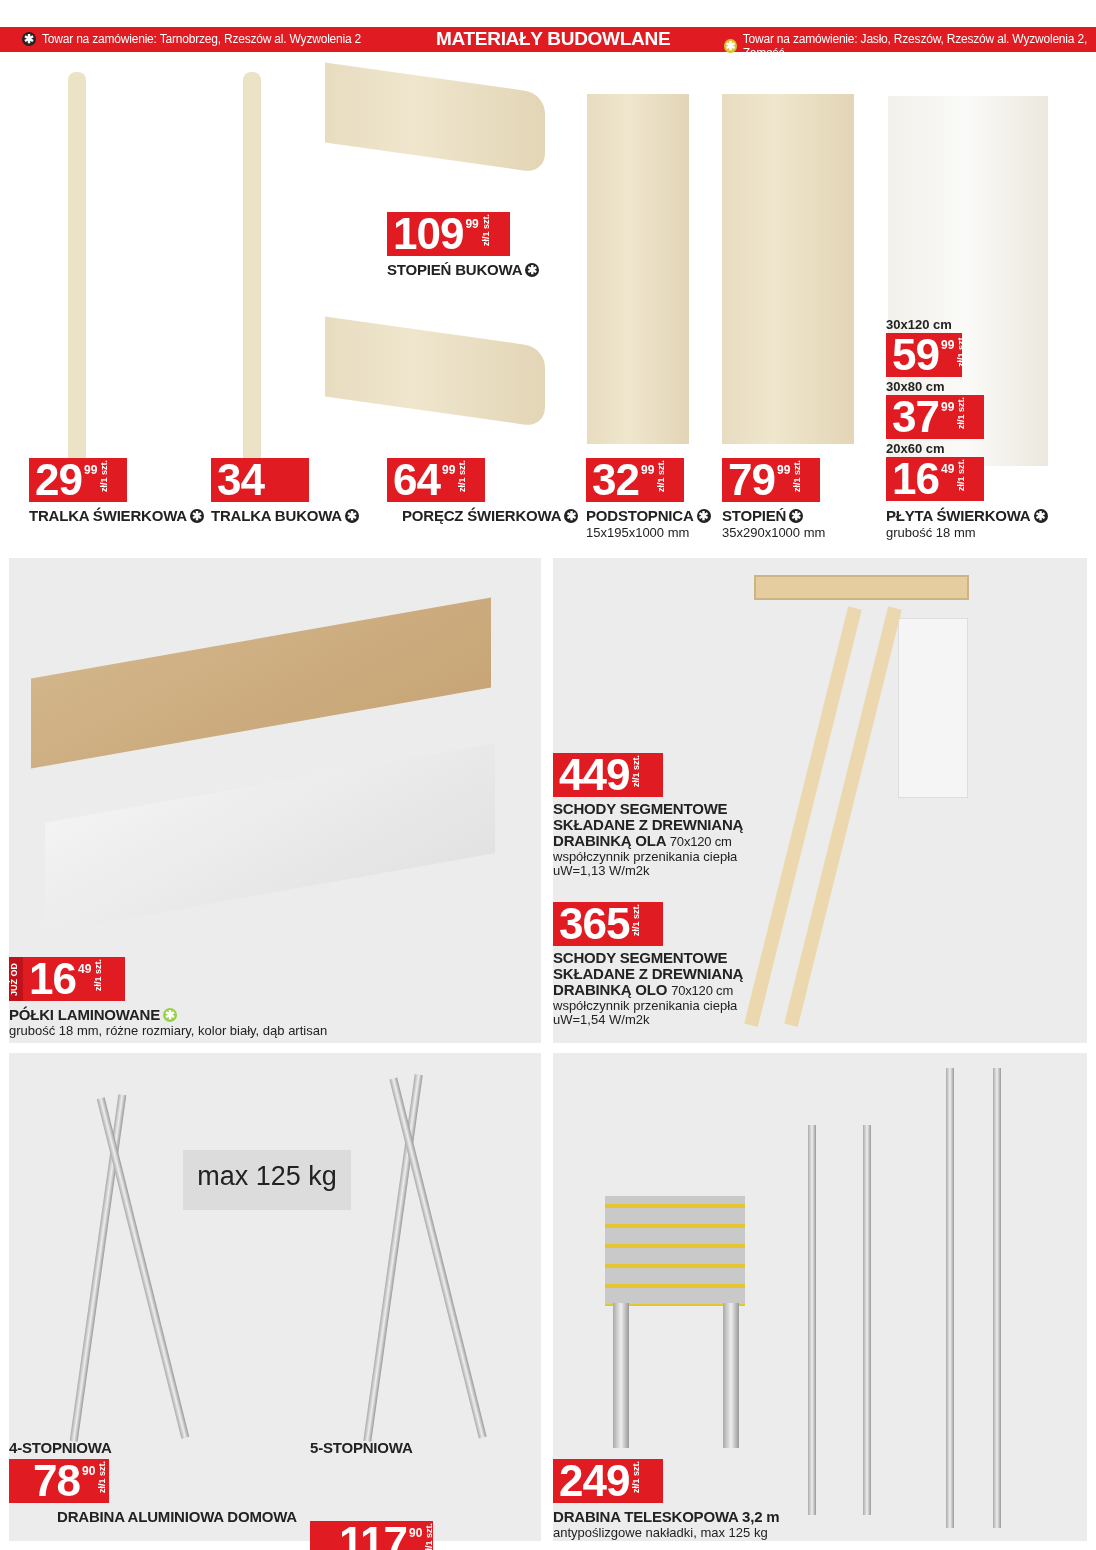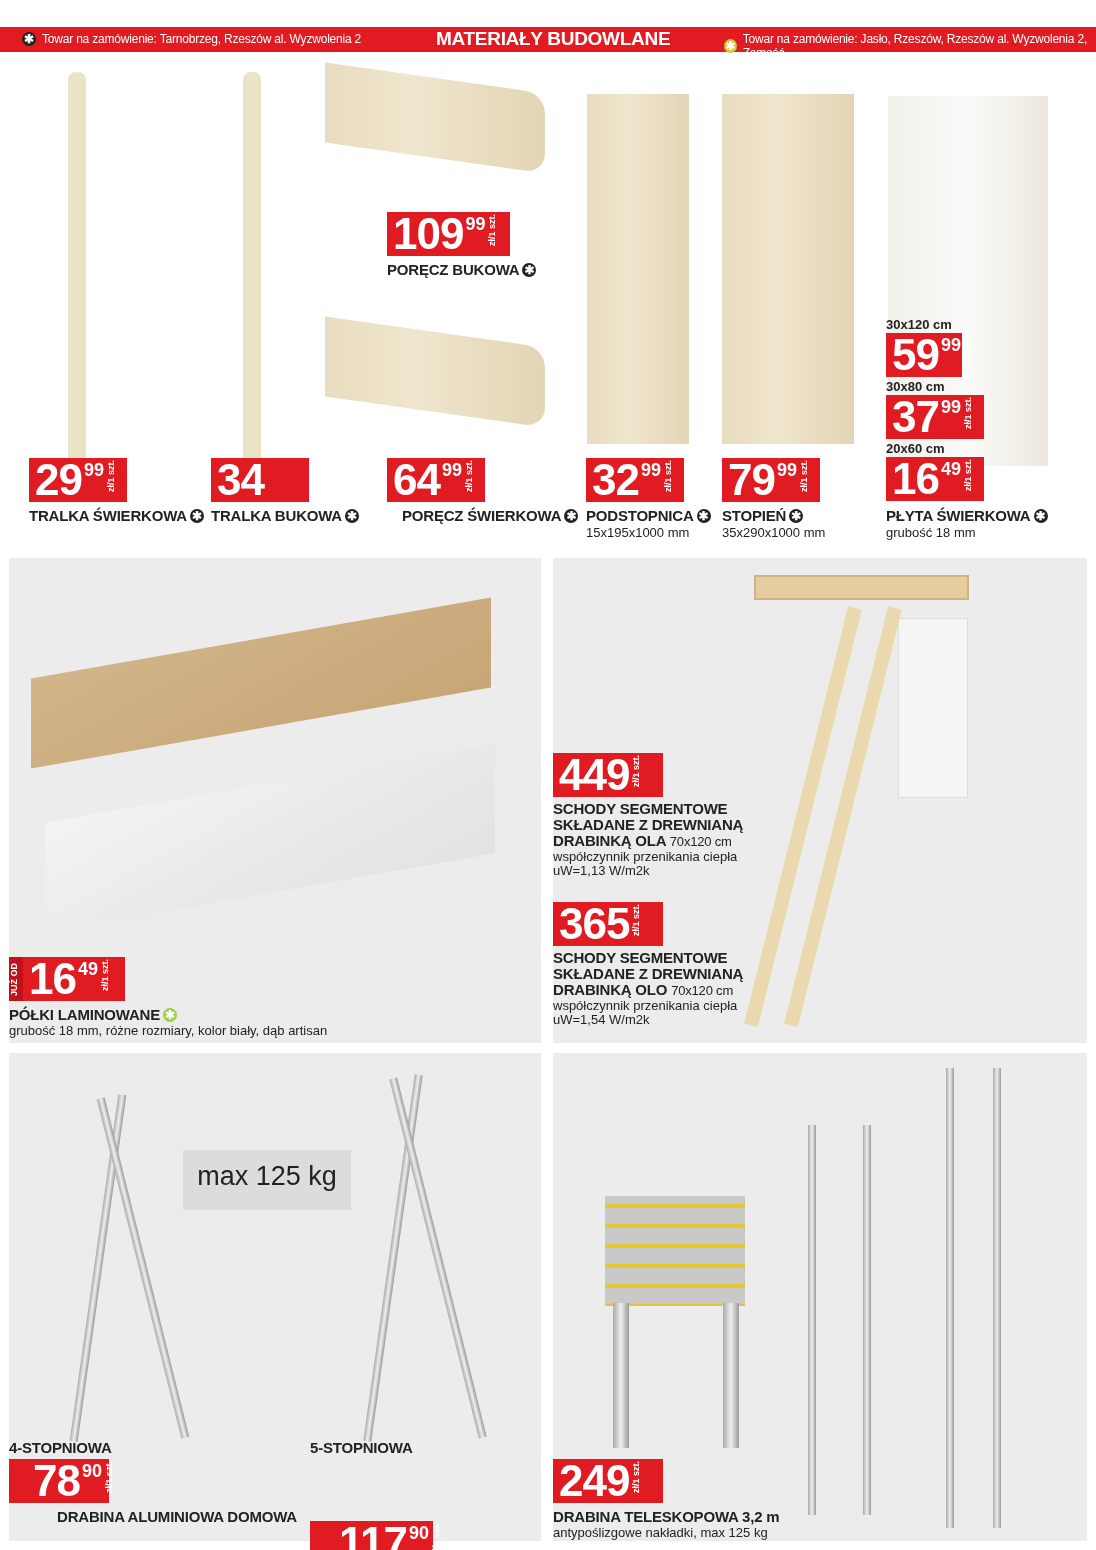--- a/index.html
+++ b/index.html
@@ -10,21 +10,21 @@
   .topbar .note.right { left: 724px; }
   .topbar .title { position: absolute; left: 436px; top: 1px; font-size: 19px; font-weight: bold; letter-spacing: -0.3px; }
   .star { display: inline-block; width: 14px; height: 14px; border-radius: 50%; text-align: center; font-size: 12px; line-height: 14px; font-weight: bold; }
   .star.dark { background: #222; color: #fff; }
   .star.green { background: #9bd04a; color: #fff; }
   .star.yellow { background: #d8c23a; color: #fff; }
 
   .panel { position: absolute; background: #ececec; }
   .price { position: absolute; background: #e11b22; color: #fff; height: 44px; display: flex; align-items: flex-start; }
   .price .main { font-size: 44px; font-weight: bold; line-height: 44px; letter-spacing: -1px; padding-left: 6px; }
-  .price .cents { font-size: 18px; font-weight: bold; line-height: 18px; margin-top: 3px; margin-left: 2px; }
+  .price .cents { font-size: 12px; font-weight: bold; line-height: 18px; margin-top: 3px; margin-left: 2px; }
   .price .unit { font-size: 9px; font-weight: bold; writing-mode: vertical-rl; transform: rotate(180deg); margin-left: 2px; margin-top: 2px; height: 40px; text-align: right; }
   .price .pref { font-size: 9px; font-weight: bold; writing-mode: vertical-rl; transform: rotate(180deg); width: 14px; height: 44px; background: #c0121a; text-align: center; }
   .pname { position: absolute; font-size: 15px; font-weight: bold; color: #222; white-space: nowrap; letter-spacing: -0.2px; display: flex; align-items: center; gap: 3px; }
   .pdesc { position: absolute; font-size: 13px; color: #222; white-space: nowrap; }
   .size { position: absolute; font-size: 13px; font-weight: bold; color: #222; }
   .wood { position: absolute; background: linear-gradient(90deg, #e8dcc0, #efe6cd 40%, #e3d5b6); }
   .baluster { position: absolute; width: 18px; background: #ebe3c5; border-radius: 8px 8px 0 0; }
   .badge-max { position: absolute; left: 183px; top: 1150px; width: 168px; height: 60px; background: #dcdcdc; font-size: 27px; text-align: center; line-height: 52px; color: #222; }
   .ladder-rail { position: absolute; background: linear-gradient(90deg,#aaa,#eee,#999); }
 </style>
@@ -70,21 +70,21 @@
   <span>TRALKA BUKOWA</span>
     <span class="star dark">✱</span>
 </div>
 
 <div class="price" style="left:387px;top:212px;width:123px;">
   <span class="main">109</span>
     <span class="cents">99</span>
     <span class="unit">zł/1 szt.</span>
 </div>
 <div class="pname" style="left:387px;top:261px;">
-  <span>PORĘCZ BUKOWA</span>
+  <span>STOPIEŃ BUKOWA</span>
     <span class="star dark">✱</span>
 </div>
 
 <div class="price" style="left:387px;top:458px;width:98px;">
   <span class="main">64</span>
     <span class="cents">99</span>
     <span class="unit">zł/1 szt.</span>
 </div>
 <div class="pname" style="left:402px;top:507px;">
   <span>PORĘCZ ŚWIERKOWA</span>

